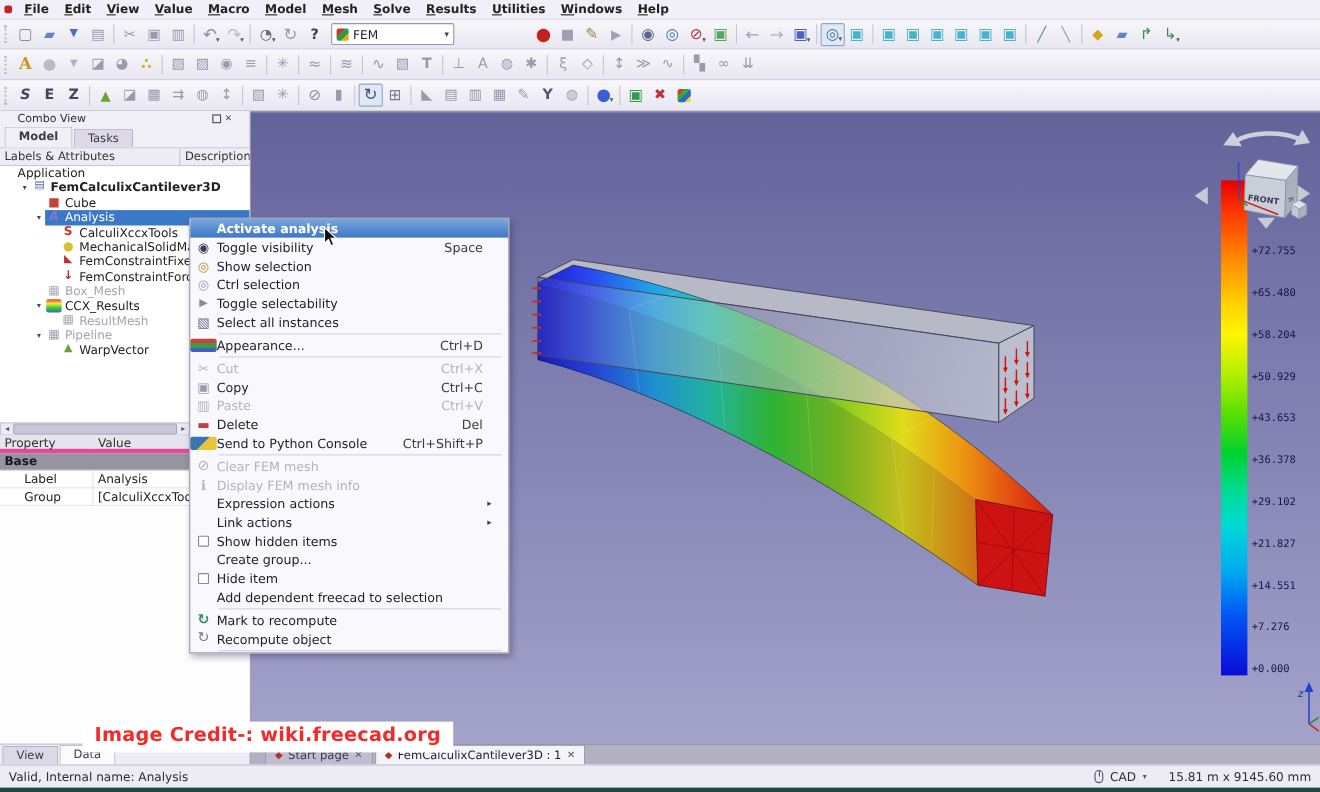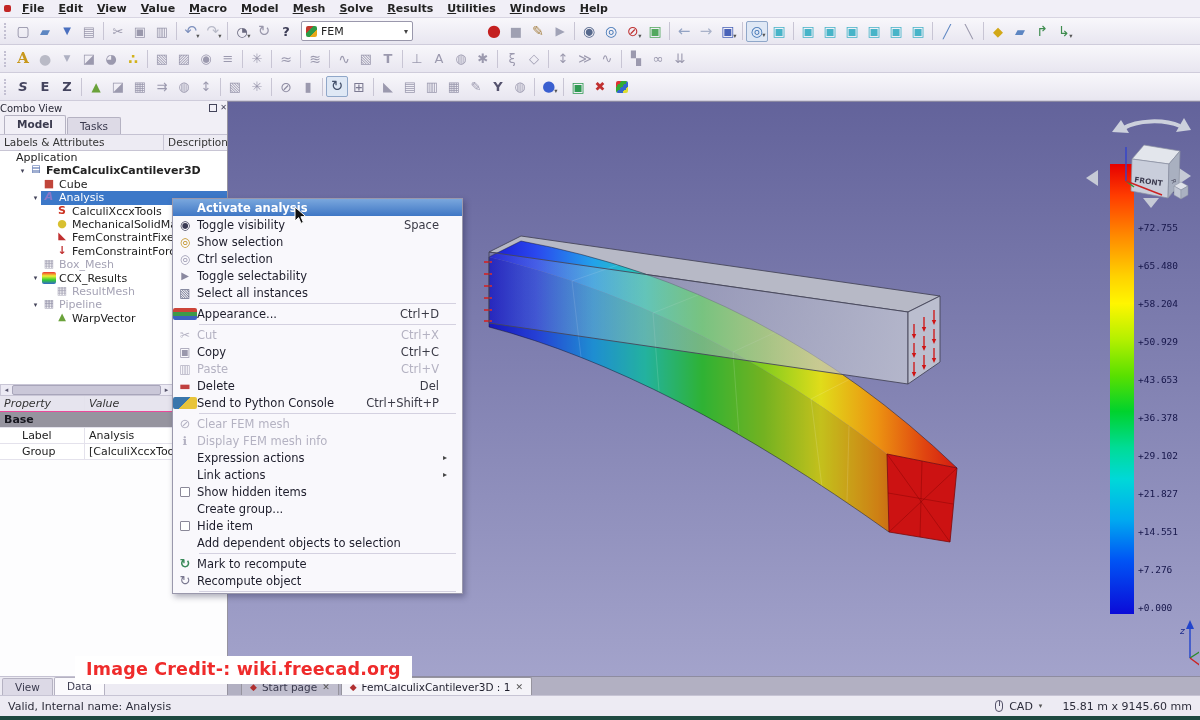--- a/index.html
+++ b/index.html
@@ -24,21 +24,21 @@
   .ddc { font-size:6.5px; color:#555; margin-left:-3px; align-self:flex-end; padding-bottom:2px; }
   .tsep { width:1px; height:18px; background:#c8c5d4; margin:0 3px; }
   .tbspacer { width:66px; }
   #wbcombo { width:112px; height:20px; background:#fff; border:1px solid #9a98ac; border-radius:2px; display:flex; align-items:center; gap:4px; padding:0 4px; margin:0 4px; }
   #wbcombo .wbic { width:11px; height:11px; border-radius:2px; background:linear-gradient(135deg,#c23a2e 33%,#2e9a46 33% 66%,#e8a818 66%); }
   #wbcombo .wbarr { margin-left:auto; font-size:8px; color:#444; }
 
   
   #main { position:absolute; top:101px; left:0; width:1200px; height:575px; display:flex; }
   #panel { width:228px; position:relative; background:#f1eff6; border-right:1px solid #96939f; }
-  #paneltitle { height:14px; display:flex; align-items:center; font-size:10px; padding:0 0; color:#2a2a38; }
+  #paneltitle { height:14px; display:flex; align-items:center; font-size:10px; padding:0 16px; color:#2a2a38; }
   .pbtns { margin-left:auto; display:flex; gap:3px; align-items:center; }
   .pbtn { font-size:8px; color:#44445a; line-height:1; }
   .pbtn.sq { width:8px; height:8px; border:1px solid #44445a; }
   #paneltabs { height:20px; display:flex; align-items:flex-end; padding-left:4px; gap:1px; border-bottom:1px solid #c5c2d2; }
   .ptab { height:17px; padding:2px 12px; font-size:10.5px; border:1px solid #b5b2c2; border-bottom:none; border-radius:2px 2px 0 0; background:#dddae6; color:#3a3a4e; }
   .ptab.on { background:#f1eff6; height:19px; font-weight:bold; }
   #treeheader { height:16px; display:flex; background:#edebf3; border-bottom:1px solid #c8c5d4; font-size:10.5px; color:#333; }
   #treeheader span { padding:1px 4px; overflow:hidden; white-space:nowrap; }
   #treeheader span:first-child { width:178px; border-right:1px solid #c8c5d4; }
   #tree { position:absolute; top:50px; left:0; right:0; height:233px; background:#fff; overflow:hidden; }
@@ -49,21 +49,21 @@
   .trow.sel .tcontent { background:#3c78c8; color:#fff; }
   .trow.dis .tlabel { color:#a5a3b5; }
   .trow.bold .tlabel { font-weight:bold; }
   #hscroll { position:absolute; top:283px; left:0; width:173px; height:12px; background:#eceaf4; border:1px solid #c9c6d6; display:flex; align-items:center; }
   #hscroll .arr { width:11px; font-size:7px; text-align:center; color:#55536a; }
   #hscroll .thumb { flex:1; height:10px; background:#cac7d8; border:1px solid #a8a5ba; border-radius:2px; }
   #props { position:absolute; top:295px; left:0; right:0; background:#fff; }
   .prow { display:flex; height:16px; align-items:center; font-size:11px; border-bottom:1px solid #e4e2ec; }
   .prow .c1 { width:85px; padding-left:4px; border-right:1px solid #e4e2ec; height:100%; display:flex; align-items:center; }
   .prow .c2 { flex:1; padding-left:4px; overflow:hidden; white-space:nowrap; }
-  .prow.phead { background:#e6e4ee; border-bottom:1px solid #ec4899; color:#333;font-style:italic; }
+  .prow.phead { background:#e6e4ee; border-bottom:4px solid #ec4899; color:#333; }
   .prow.pgroup {background:#96949f; font-weight:bold; color:#17171f; padding-left:4px; }
   .prow .ind { padding-left:18px; }
   #panelrest { position:absolute; top:359px; bottom:0; left:0; right:0; background:#fdfdfe; }
 
   
   #vp { flex:1; position:relative; background:linear-gradient(#63639b,#a3a3cb); border-top:1px solid #8a88a2; overflow:hidden; }
   #vp svg { position:absolute; left:0; top:0; }
 
   
   #ctxmenu { position:absolute; left:172px; top:198px; width:291px; background:#f9f8fc; border:1px solid #9a98ac; box-shadow:2px 3px 6px rgba(30,30,60,.35); z-index:40; padding:0; }
@@ -900,21 +900,21 @@
       </div>
       <div class="cmi">
         <span class="mico">
           <span class="cbx"></span>
         </span>
         <span class="mlabel">Hide item</span>
         <span class="msubarr"></span>
       </div>
       <div class="cmi">
         <span class="mico"></span>
-        <span class="mlabel">Add dependent objects to selection</span>
+        <span class="mlabel">Add dependent freecad to selection</span>
         <span class="msubarr"></span>
       </div>
       <div class="cmsep">
         <i></i>
       </div>
       <div class="cmi">
         <span class="mico" style="color: rgb(58, 138, 90); font-size: 13px; font-weight: bold;">↻</span>
         <span class="mlabel">Mark to recompute</span>
         <span class="msubarr"></span>
       </div>

